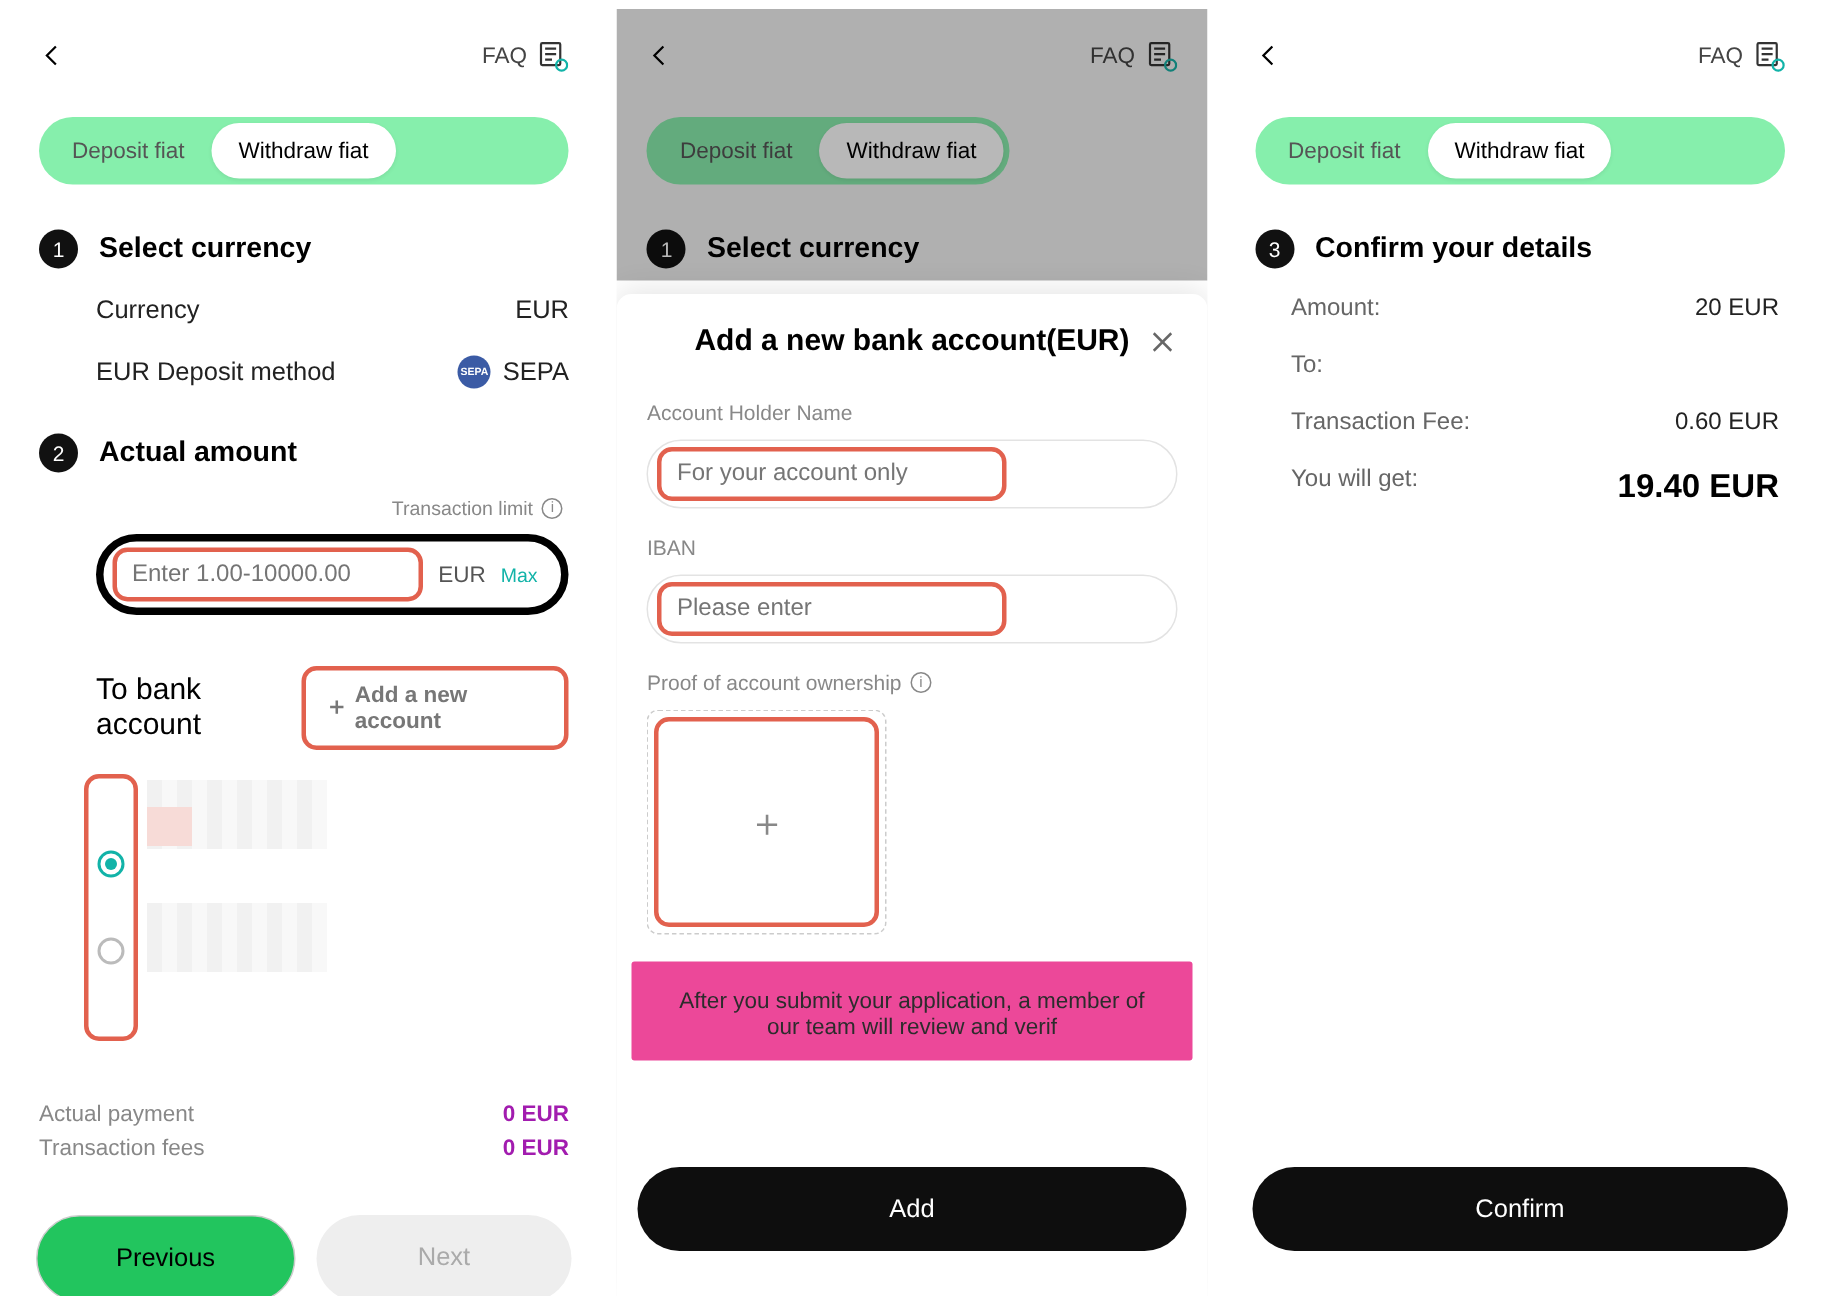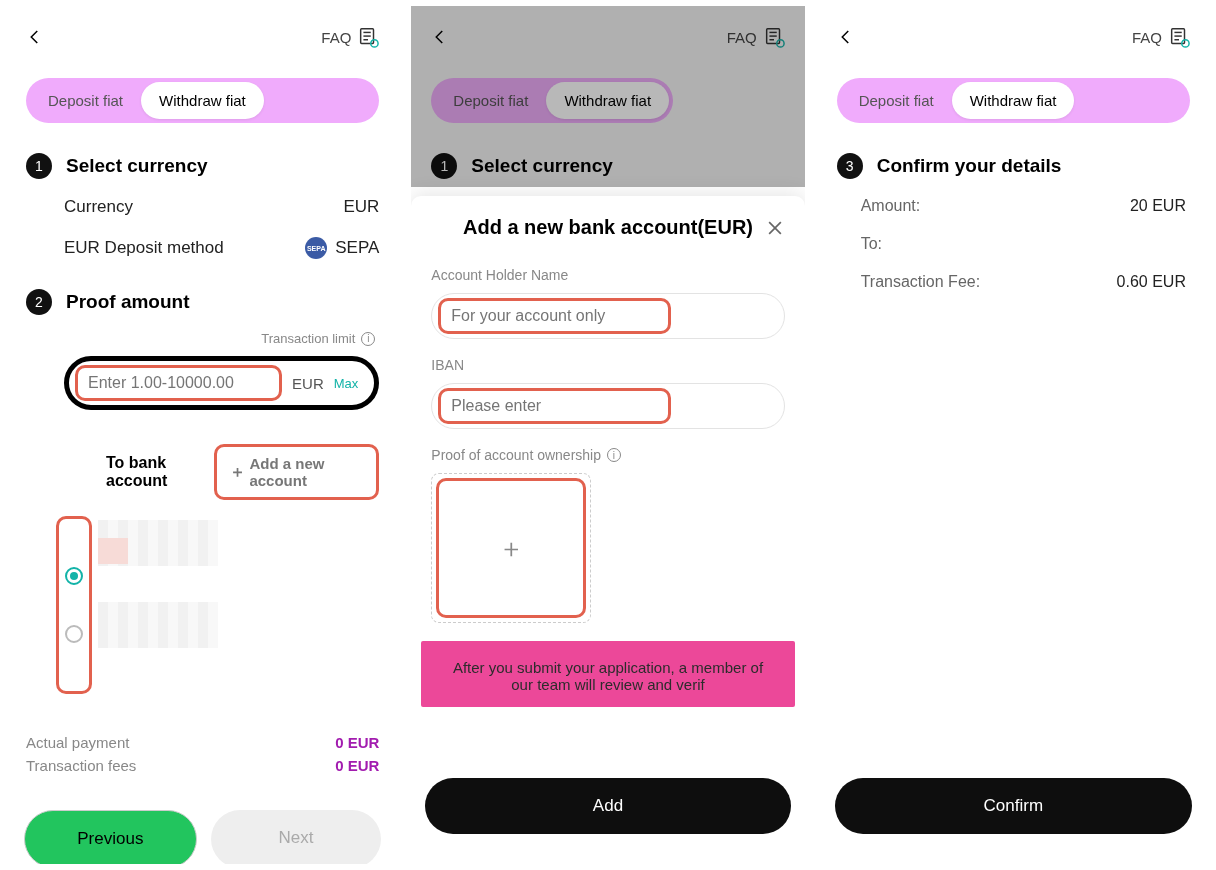--- a/index.html
+++ b/index.html
@@ -33,21 +33,21 @@
   }
   .back-arrow svg { width: 18px; height: 18px; stroke: #000; stroke-width: 2; fill: none; }
   .faq-wrap { display: flex; align-items: center; gap: 6px; }
   .faq-text { font-size: 15px; color: #444; }
   .faq-icon { width: 22px; height: 22px; position: relative; }
   .faq-icon svg { width: 22px; height: 22px; }
 
   
   .seg {
     display: inline-flex;
-    background: #f0abfc;
+    background: #86efac;
     border-radius: 30px;
     padding: 4px;
     margin: 20px 20px 10px;
   }
   .seg .btn {
     padding: 10px 18px;
     border-radius: 30px;
     font-size: 15px;
     color: #555;
     cursor: pointer;
@@ -120,21 +120,21 @@
     font-size: 16px; color: #333;
   }
   .amount-pill .cur { color: #555; font-size: 15px; }
   .amount-pill .max { color: #12b3a8; font-size: 13px; font-weight: 500; cursor: pointer; }
 
   
   .tobank {
     display: flex; justify-content: space-between; align-items: center;
     padding: 34px 20px 6px 58px;
   }
-  .tobank .lbl { font-size: 16px; font-weight: 700; margin-left: 42px; }
+  .tobank .lbl { font-size: 20px; font-weight: 400; }
   .addacct {
     border: 3px solid #e2614e; border-radius: 10px;
     padding: 8px 12px; color: #777; font-size: 15px; font-weight: 600;
     display: flex; align-items: center; gap: 4px; cursor: pointer;
   }
   .addacct .plus { font-size: 16px; line-height: 1; }
 
   
   .accts { padding: 10px 20px 0 50px; }
   .radio-hl {
@@ -307,21 +307,21 @@
   <div class="kv">
     <span>EUR Deposit method</span>
     <span class="val">
       <span class="sepa-badge">SEPA</span>
       <span>SEPA</span>
     </span>
   </div>
 
   <div class="step">
     <div class="num">2</div>
-    <div class="title">Proof amount</div>
+    <div class="title">Actual amount</div>
   </div>
 
   <div class="txlimit">
     <span>Transaction limit</span>
     <span class="info-icon">i</span>
   </div>
 
   <div class="amount-pill">
     <div class="hl">
       <input type="text" placeholder="Enter 1.00-10000.00" style="">
@@ -482,17 +482,21 @@
     <span class="v">20 EUR</span>
   </div>
   <div class="kv3">
     <span>To:</span>
     <span class="v"><span class="blur3"></span></span>
   </div>
   <div class="kv3">
     <span>Transaction Fee:</span>
     <span class="v">0.60 EUR</span>
   </div>
+  <div class="kv3 big">
+    <span>You will get:</span>
+    <span class="v">19.40 EUR</span>
+  </div>
 
   <div class="footer">
     <div class="pill-btn solid full">Confirm</div>
   </div>
 </div>
 
 </body></html>

